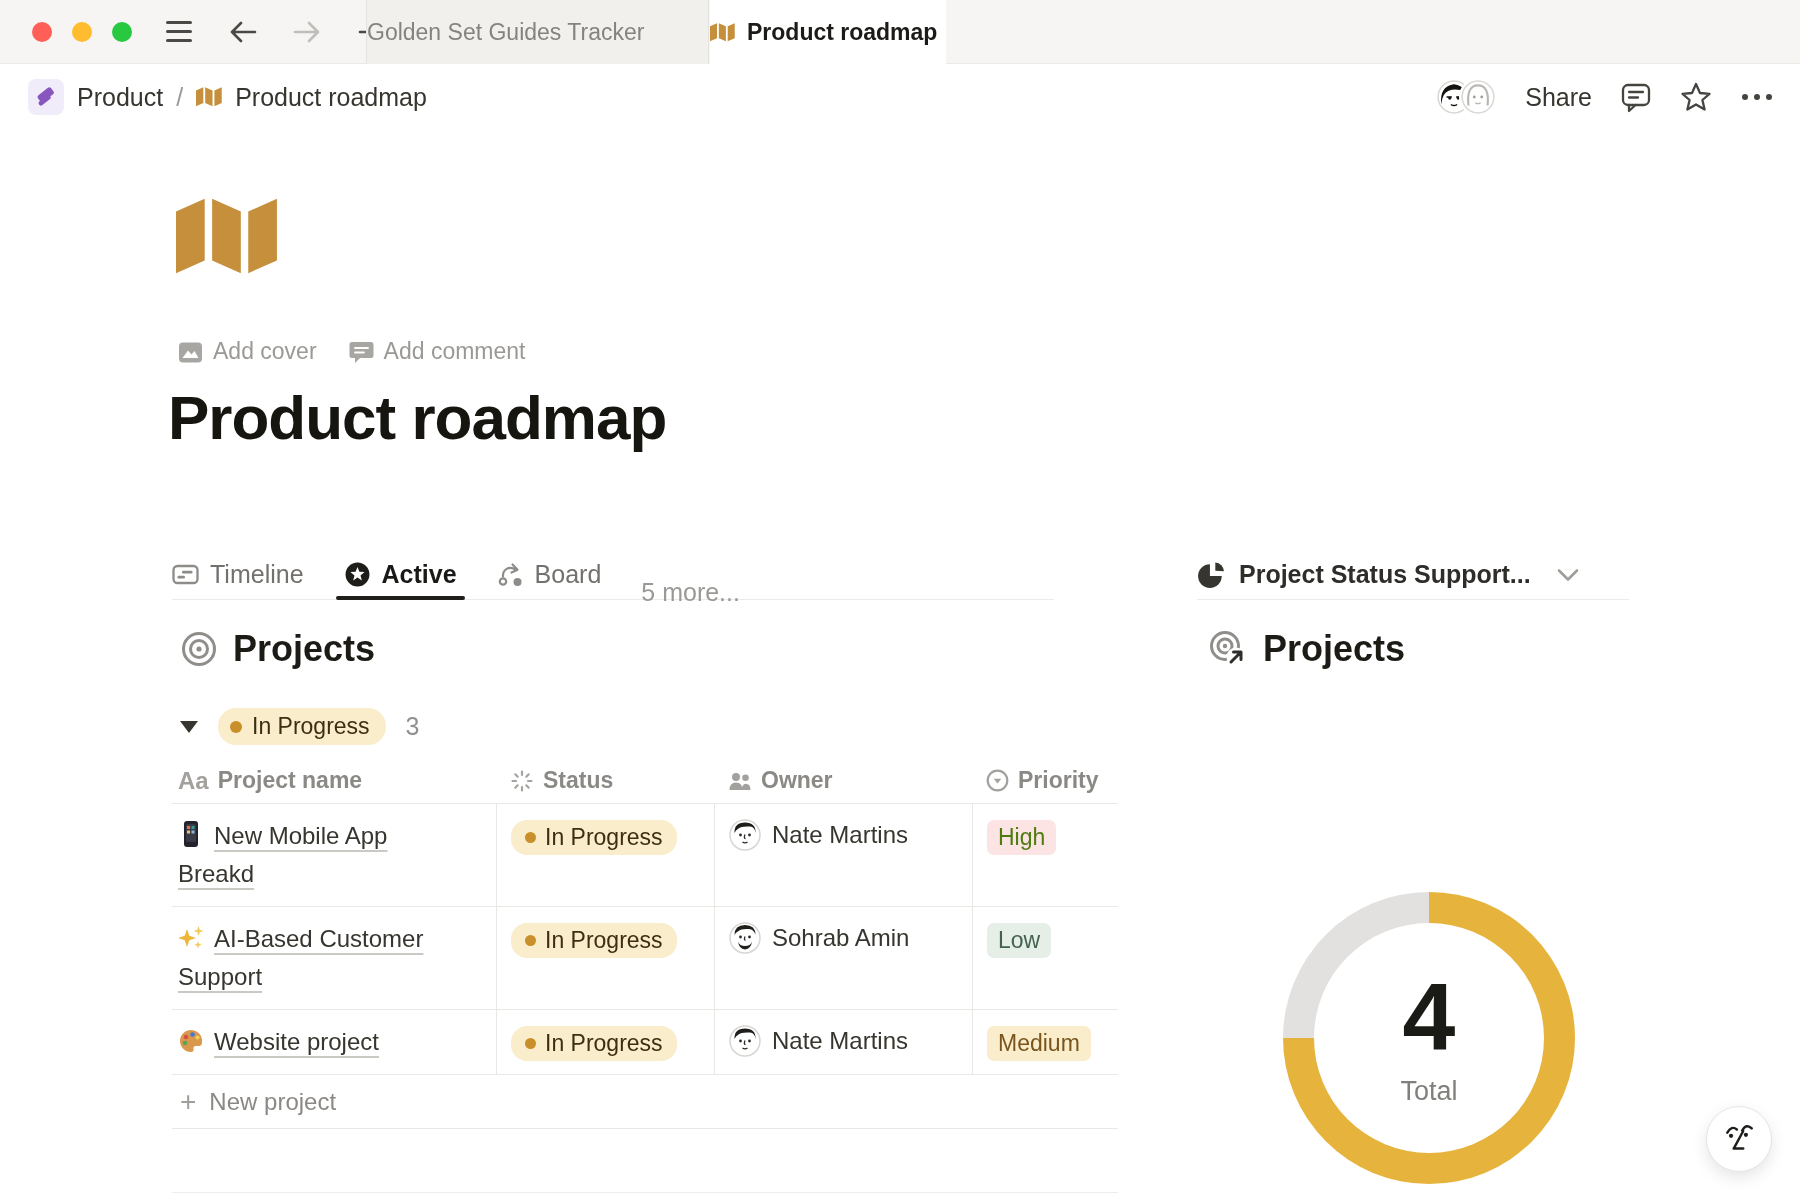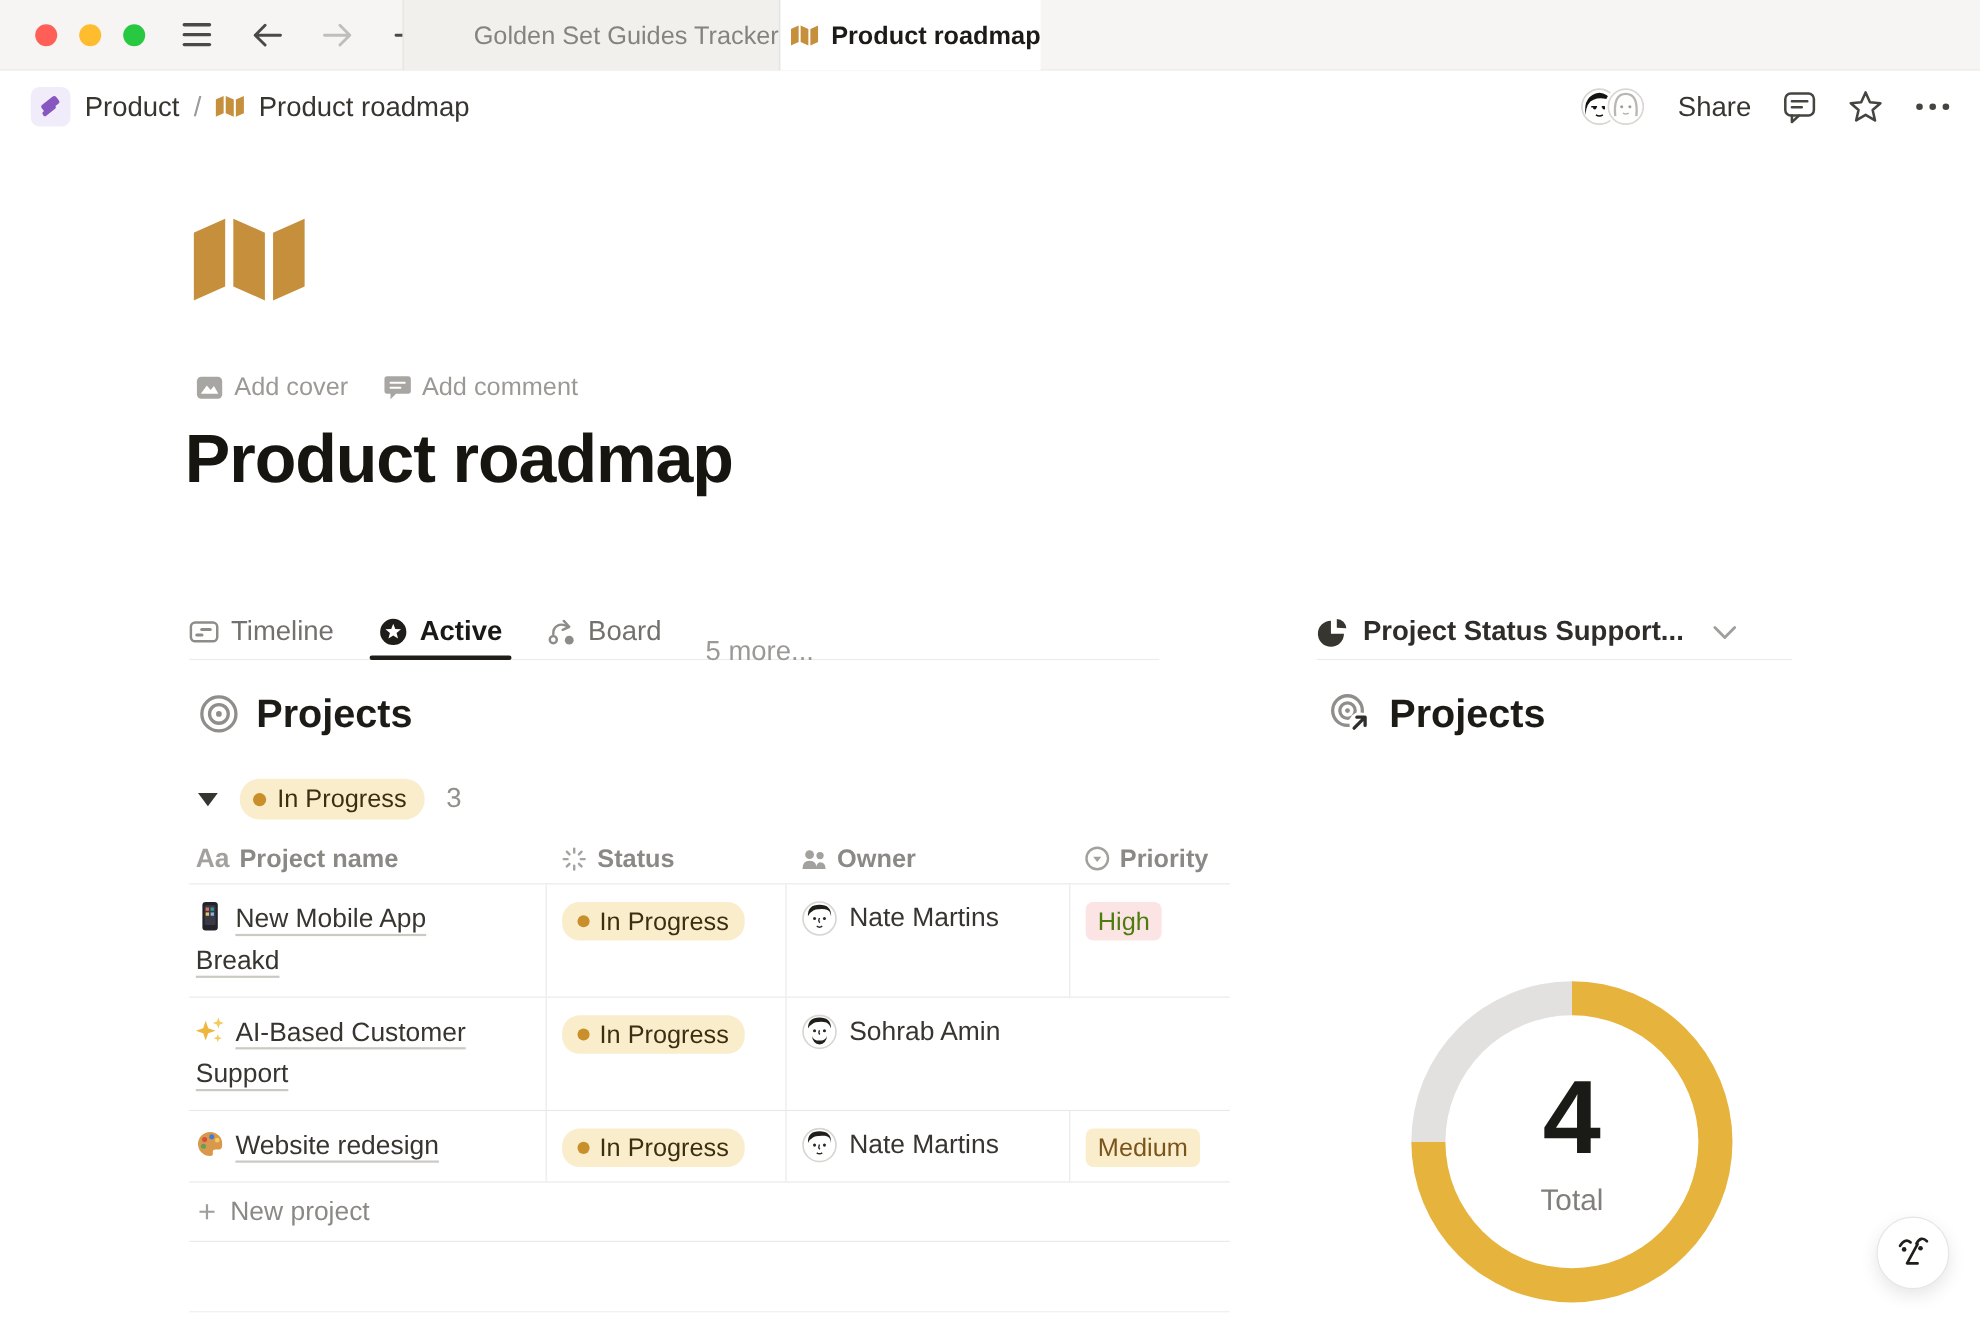--- a/index.html
+++ b/index.html
@@ -7,21 +7,21 @@
   body { font-family:"Liberation Sans","DejaVu Sans",sans-serif; background:#fff; color:#37352F; overflow:hidden; position:relative; }
 
   
   .topbar { position:absolute; left:0; top:0; width:1800px; height:64px; background:#F6F5F3; border-bottom:1px solid #ECEAE7; display:flex; align-items:center; }
   .traffic { display:flex; gap:20px; margin-left:32px; }
   .dot { width:20px; height:20px; border-radius:50%; }
   .dot.red{background:#FF5F57;} .dot.yellow{background:#FEBC2E;} .dot.green{background:#28C840;}
   .tb-icon { margin-left:30px; display:flex; align-items:center; justify-content:center; width:34px; height:34px; cursor:pointer; }
   .hamburger { display:flex; flex-direction:column; gap:6px; }
   .hamburger span{ width:26px; height:3px; background:#4A4945; border-radius:2px; }
-  .tab { position:absolute; top:0; height:64px; display:flex; align-items:center; justify-content:flex-end; gap:12px; font-size:23px; }
+  .tab { position:absolute; top:0; height:64px; display:flex; align-items:center; justify-content:flex-start; gap:12px; font-size:23px; }
   .tab.inactive { left:366px; width:343px; background:#F1F0ED; border-left:1px solid #E5E3E0; border-right:1px solid #E5E3E0; color:#85837F; }
   .tab.active { left:710px; width:236px; background:#fff; color:#1C1B18; font-weight:600; }
 
   
   .header { position:absolute; left:0; top:65px; width:1800px; height:64px; display:flex; align-items:center; background:#fff; }
   .breadcrumb { display:flex; align-items:center; gap:13px; margin-left:28px; font-size:25px; }
   .crumb-icon-box { width:36px; height:36px; border-radius:8px; background:#F1ECFA; display:flex; align-items:center; justify-content:center; }
   .crumb-sep { color:#9B9A97; }
   .header-right { position:absolute; right:26px; display:flex; align-items:center; gap:28px; }
   .avatars { display:flex; }
@@ -415,33 +415,36 @@
             <circle cx="16" cy="16" r="15" fill="#fff" stroke="#D8D6D2" stroke-width="1.5"></circle>
             <path d="M5.5 13 Q5.5 3 16 3 Q26.5 3 26.5 13 Q25 7.5 20 7 Q12 6.5 9.5 9 Q6.5 10.5 5.5 13 Z" fill="#1F1E1B"></path>
             <circle cx="11.5" cy="15" r="1.4" fill="#2A2926"></circle>
             <circle cx="20.5" cy="15" r="1.4" fill="#2A2926"></circle>
             <path d="M16 14.5 q-1.3 3.2 0.5 3.8" stroke="#2A2926" stroke-width="1.3" fill="none"></path>
             <path d="M9 19.5 Q10 27 16 27.5 Q22 27 23 19.5 Q21.5 24 16 24 Q10.5 24 9 19.5 Z" fill="#23221F"></path>
           </svg>
         <span>Sohrab Amin</span>
       </div>
     </div>
+    <div class="cell">
+      <span class="prio low">Low</span>
+    </div>
   </div>
 
   <div class="trow">
     <div class="cell">
       <span class="row-icon">
         <svg width="26" height="26" viewBox="0 0 26 26">
             <path d="M13 2 A11 11 0 1 0 13 24 Q16 24 15.5 21 Q15 18 18 18 L21 18 Q24 18 24 14 A11 11 0 0 0 13 2 Z" fill="#D9984C"></path>
             <circle cx="8" cy="9" r="2.3" fill="#D94F3D"></circle>
             <circle cx="14.5" cy="6.5" r="2.3" fill="#3E7BD6"></circle>
             <circle cx="7" cy="15" r="2.3" fill="#5AA45A"></circle>
             <circle cx="19.5" cy="9.5" r="2.1" fill="#F2CD5E"></circle>
           </svg>
-      </span><a class="pname">Website redesign</a>
+      </span><a class="pname">Website project</a>
     </div>
     <div class="cell">
       <span class="status-pill">
           <span class="pdot"></span>
           <span>In Progress</span>
         </span>
     </div>
     <div class="cell">
       <div class="owner">
         <svg width="32" height="32" viewBox="0 0 32 32">

